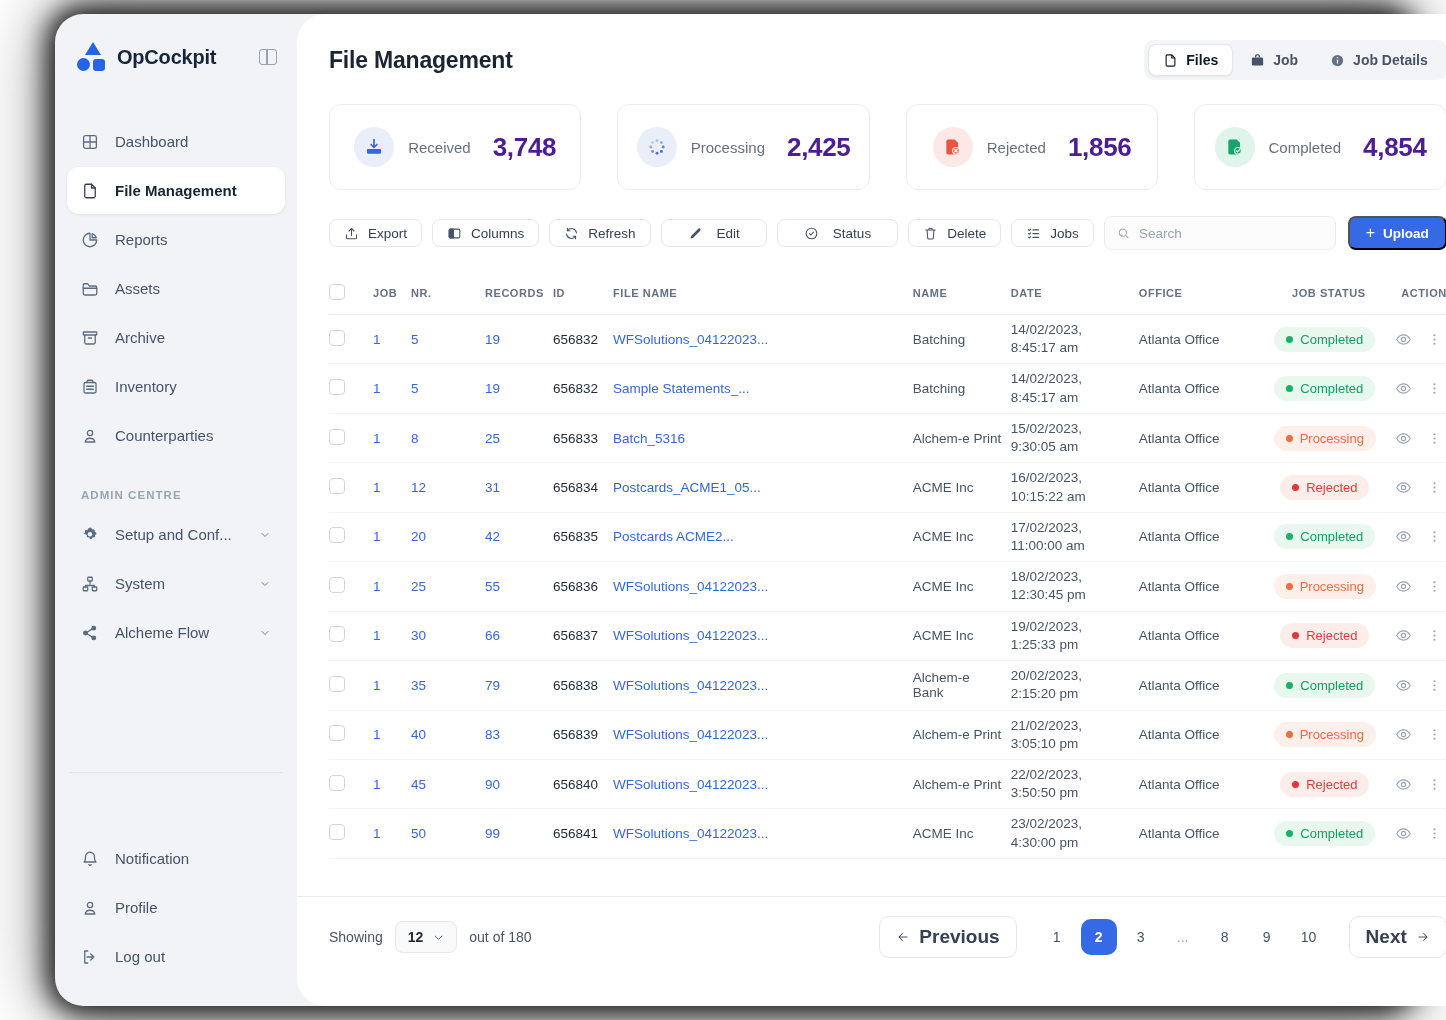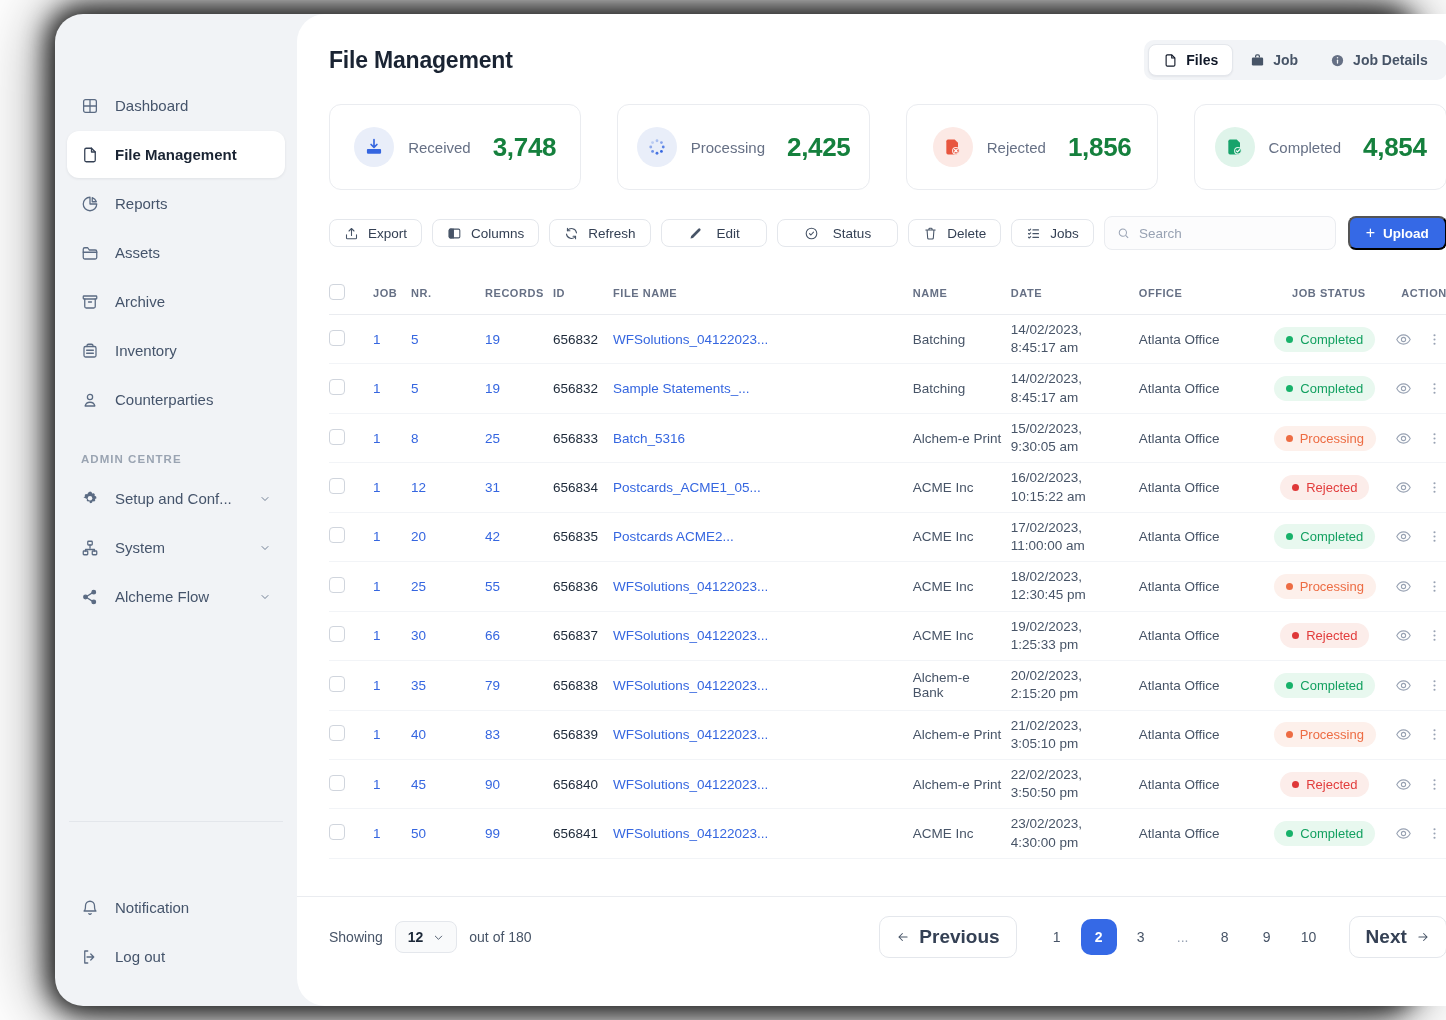--- a/index.html
+++ b/index.html
@@ -41,21 +41,21 @@
   .tabset { display:flex; align-items:center; background:#F2F4F7; border-radius:10px; padding:4px; gap:2px; }
   .tab { display:flex; align-items:center; gap:8px; padding:8px 15px; border-radius:8px; font-size:14px; font-weight:600; color:#475467; cursor:pointer; }
   .tab svg { width:15px; height:15px; }
   .tab.active { background:#ffffff; border:1px solid #E4E7EC; color:#101828; box-shadow:0 1px 2px rgba(16,24,40,.06); padding:7px 14px; }
 
   .stats { margin-top:24px; display:grid; grid-template-columns:repeat(4,1fr); gap:36px; }
   .card { border:1px solid #EAECF0; border-radius:12px; background:#fff; height:86px; display:flex; align-items:center; justify-content:center; gap:14px; }
   .card-icon { width:40px; height:40px; border-radius:50%; display:flex; align-items:center; justify-content:center; }
   .card-icon svg { width:20px; height:20px; }
   .card-label { font-size:15px; color:#667085; }
-  .card-value { font-size:26px; font-weight:800; color:#15803d; margin-left:8px; letter-spacing:-0.3px; }
+  .card-value { font-size:26px; font-weight:800; color:#4c1d95; margin-left:8px; letter-spacing:-0.3px; }
   .ic-blue  { background:#E9EEF9; } .ic-red { background:#FCE9E5; } .ic-green { background:#DFF4EA; }
 
   .toolbar { margin-top:26px; display:flex; align-items:center; gap:10px; }
   .tbtn { display:flex; align-items:center; gap:9px; height:28px; padding:0 14px; background:#fff; border:1px solid #E4E7EC; border-radius:8px; font-size:13.5px; color:#344054; cursor:pointer; }
   .tbtn svg { width:15px; height:15px; stroke:#475467; fill:none; stroke-width:1.7; stroke-linecap:round; stroke-linejoin:round; }
   .tbtn.wide { padding:0 26px; gap:14px; }
   .search-box { margin-left:auto; display:flex; align-items:center; gap:9px; width:232px; height:34px; border:1px solid #EAECF0; border-radius:8px; background:#FCFCFD; padding:0 12px; }
   .search-box svg { width:15px; height:15px; stroke:#98A2B3; fill:none; stroke-width:1.8; }
   .search-box input { border:none; outline:none; background:transparent; font-size:13.5px; color:#344054; width:100%; font-family:inherit; }
   .search-box input::placeholder { color:#98A2B3; }
@@ -96,20 +96,29 @@
   .pg-num.active { background:#3569E6; color:#fff; font-weight:600; }
   .pg-num.dots { cursor:default; color:#98A2B3; }
   .pg-prev { margin-right:16px; } .pg-next { margin-left:16px; }
 </style>
 </head>
 <body>
 
 <div class="window">
 
   <aside class="sidebar">
+    <div class="logo-row">
+      <span class="logo-mark">
+          <span class="tri"></span>
+          <span class="cir"></span>
+          <span class="sq"></span>
+        </span>
+      <span class="logo-name">OpCockpit</span>
+      <span class="collapse-btn"></span>
+    </div>
 
     <nav class="nav">
       <div class="nav-item">
         <svg viewBox="0 0 24 24">
             <rect x="3.5" y="3.5" width="17" height="17" rx="2.5"></rect>
             <line x1="12" y1="3.5" x2="12" y2="20.5"></line>
             <line x1="3.5" y1="12" x2="20.5" y2="12"></line>
           </svg>
         <span>Dashboard</span>
       </div>
@@ -201,20 +210,27 @@
     <div class="side-spacer"></div>
     <div class="side-divider"></div>
 
     <nav class="nav">
       <div class="nav-item">
         <svg viewBox="0 0 24 24">
             <path d="M18 9a6 6 0 1 0-12 0c0 6-2 7-2 7h16s-2-1-2-7"></path>
             <path d="M10.5 19.5a1.7 1.7 0 0 0 3 0"></path>
           </svg>
         <span>Notification</span>
+      </div>
+      <div class="nav-item">
+        <svg viewBox="0 0 24 24">
+            <circle cx="12" cy="8" r="3.5"></circle>
+            <path d="M5.5 20c.8-3.2 3.4-5 6.5-5s5.7 1.8 6.5 5z"></path>
+          </svg>
+        <span>Profile</span>
       </div>
       <div class="nav-item">
         <svg viewBox="0 0 24 24">
             <path d="M9 4H5v16h4"></path>
             <path d="M13 8l4 4-4 4M17 12H8"></path>
           </svg>
         <span>Log out</span>
       </div>
     </nav>
   </aside>

